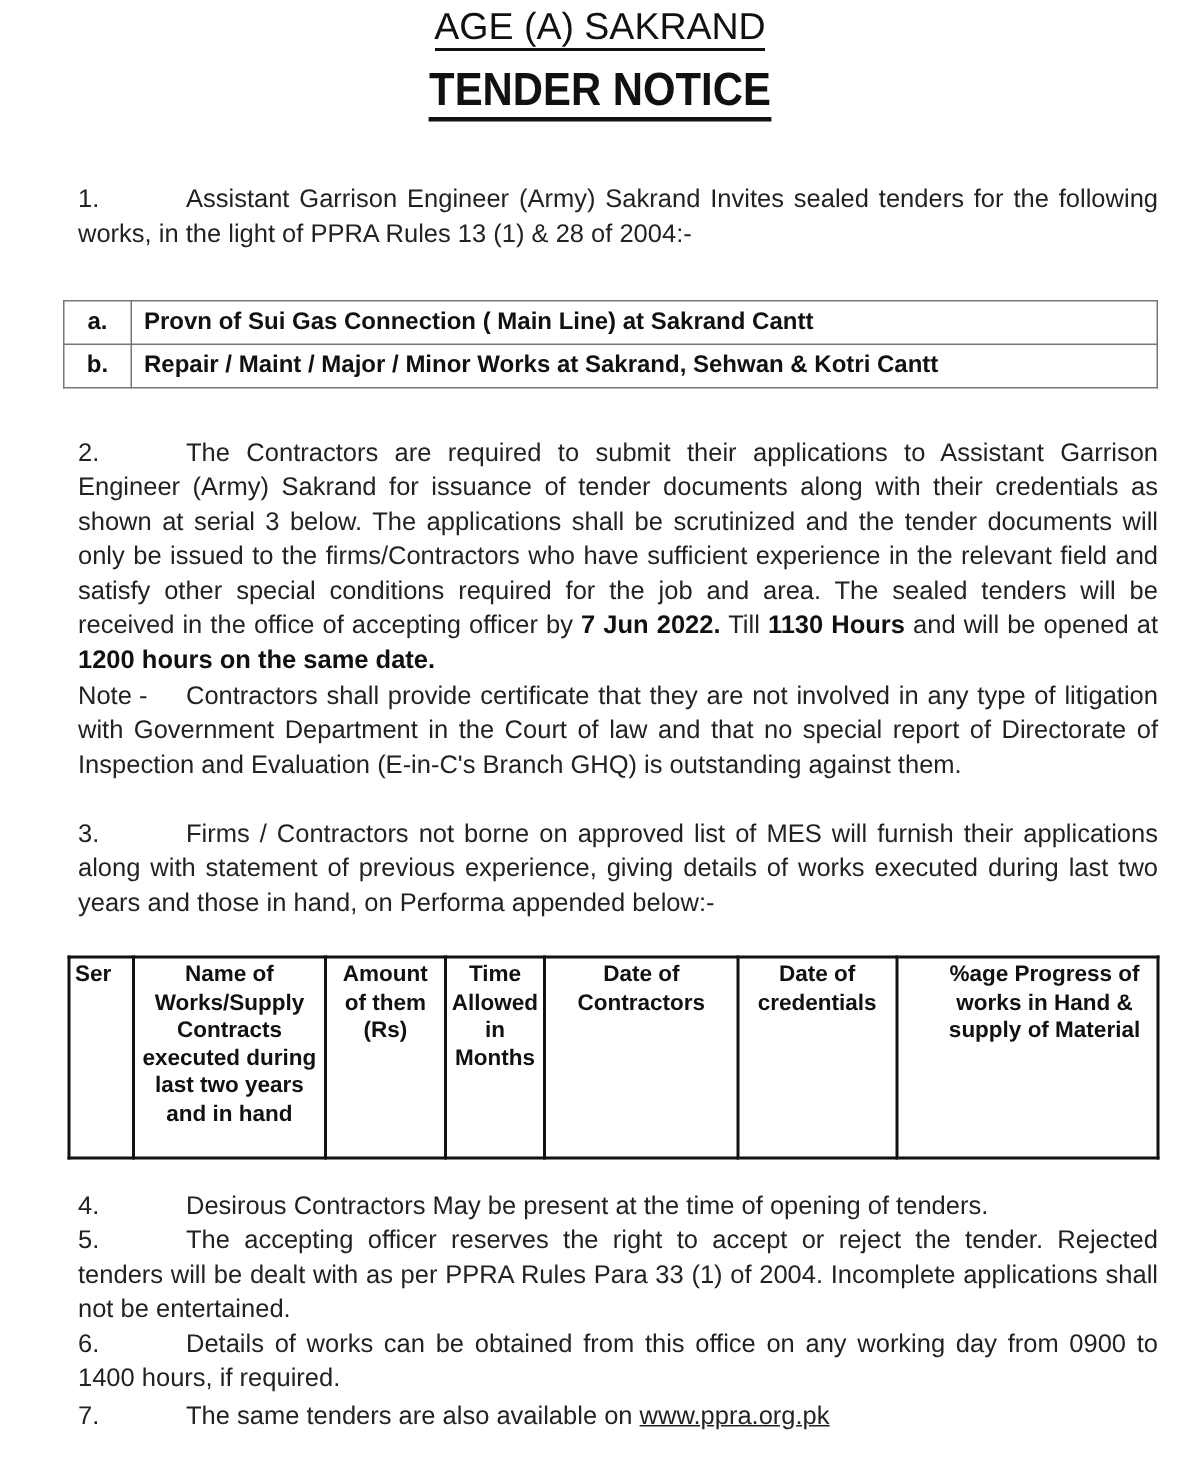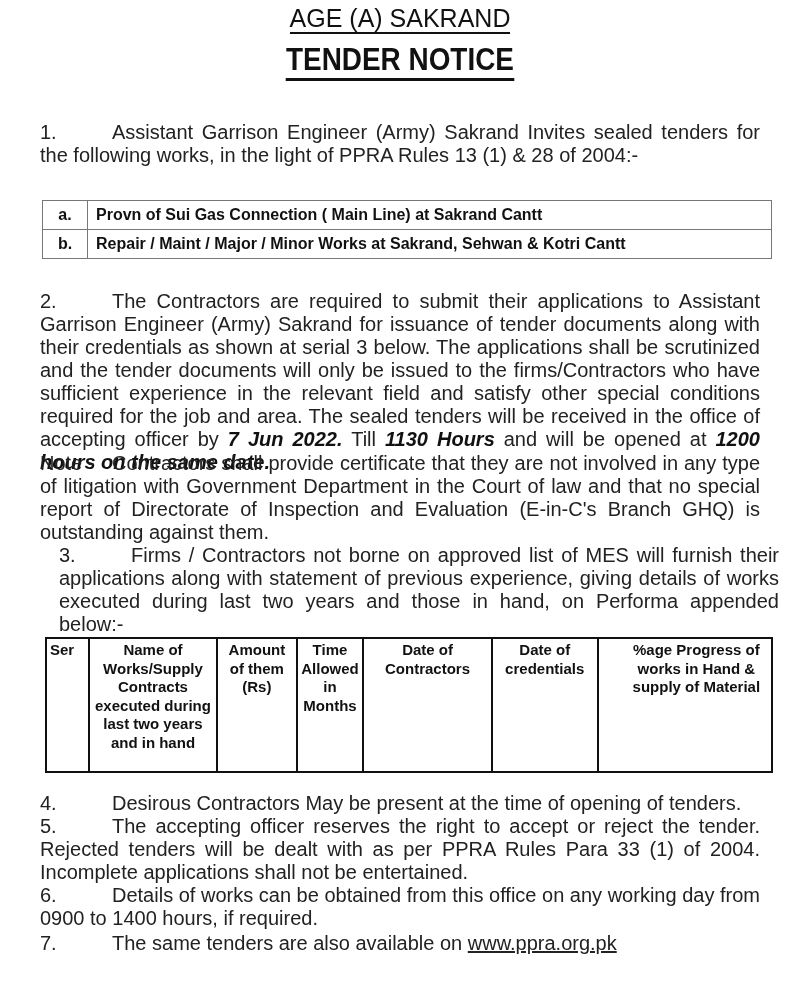--- a/index.html
+++ b/index.html
@@ -12,25 +12,25 @@
       left: 0; width: 800px; top: 4px; text-align: center;
       font-size: 25px; font-weight: normal; letter-spacing: 0;
     }
     .title1 span { border-bottom: 2px solid #111; padding-bottom: 0; display: inline-block; line-height: 28px; }
     .title2 {
       left: 0; width: 800px; top: 42px; text-align: center;
       font-size: 31px; font-weight: bold; transform: scaleX(0.9);
     }
     .title2 span { border-bottom: 3px solid #111; display: inline-block; line-height: 36px; }
     .para {
-      left: 40px; width: 720px; font-size: 20px; line-height: 23px;
+      left: 52px; width: 720px; font-size: 17px; line-height: 23px;
       text-align: justify; color: #222;
     }
     .num { display: inline-block; width: 72px; }
-    b { font-weight: bold; color: #111; font-style: italic; }
+    b { font-weight: bold; color: #111; }
     .works-table {
       left: 42px; top: 200px; width: 730px; border-collapse: collapse;
       font-size: 16px; font-weight: bold;
     }
     .works-table td { border: 1px solid #777; height: 28px; padding: 0 8px; }
     .works-table td.lbl { width: 44px; text-align: center; padding: 0; }
     .perf {
       left: 45px; top: 637px; width: 728px; border-collapse: collapse;
       font-size: 15px; font-weight: bold; color: #111;
     }
@@ -68,21 +68,21 @@
   </table>
 
 <div class="abs para" style="top:290px;">
   <span class="num">2.</span><span>The Contractors are required to submit their applications to Assistant Garrison Engineer (Army) Sakrand for issuance of tender documents along with their credentials as shown at serial 3 below. The applications shall be scrutinized and the tender documents will only be issued to the firms/Contractors who have sufficient experience in the relevant field and satisfy other special conditions required for the job and area. The sealed tenders will be received in the office of accepting officer by </span><b>7 Jun 2022.</b><span> Till </span><b>1130 Hours</b><span> and will be opened at </span><b>1200 hours on the same date.</b>
 </div>
 
 <div class="abs para" style="top:452px;">
   <span style="display:inline-block;width:72px;">Note -</span><span>Contractors shall provide certificate that they are not involved in any type of litigation with Government Department in the Court of law and that no special report of Directorate of Inspection and Evaluation (E-in-C's Branch GHQ) is outstanding against them.</span>
 </div>
 
-<div class="abs para" style="top:544px;margin-left:19px;">
+<div class="abs para" style="top:544px;">
   <span class="num">3.</span><span>Firms / Contractors not borne on approved list of MES will furnish their applications along with statement of previous experience, giving details of works executed during last two years and those in hand, on Performa appended below:-</span>
 </div>
 
 <table class="abs perf">
   <tbody>
       <tr>
     <th style="width:34px;text-align:left;">Ser</th>
     <th style="width:118px;">Name of Works/Supply Contracts executed during last two years and in hand</th>
     <th style="width:70px;">Amount of them (Rs)</th>
     <th style="width:54px;">Time Allowed in Months</th>

